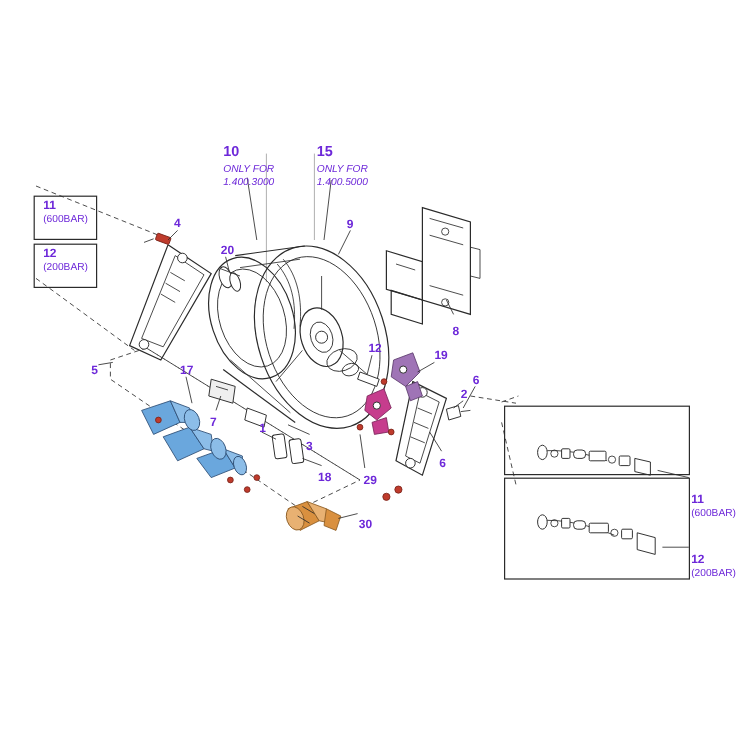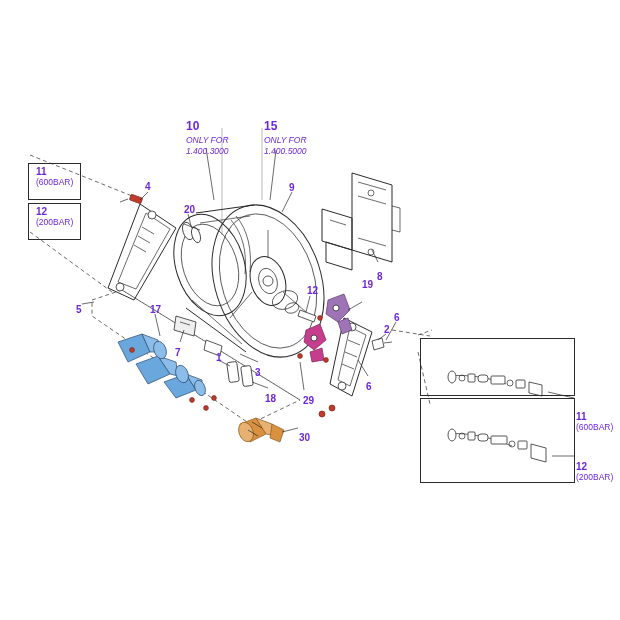--- a/index.html
+++ b/index.html
@@ -314,17 +314,17 @@
   <div class="label num" style="left:76px; top:305px;">5</div>
   <div class="label num" style="left:366px; top:382px;">6</div>
   <div class="label num" style="left:175px; top:348px;">7</div>
   <div class="label num" style="left:377px; top:272px;">8</div>
   <div class="label num" style="left:289px; top:183px;">9</div>
   <div class="label num" style="left:307px; top:286px;">12</div>
   <div class="label num" style="left:184px; top:205px;">20</div>
   <div class="label num" style="left:394px; top:313px;">6</div>
   <div class="label num" style="left:150px; top:305px;">17</div>
   <div class="label num" style="left:265px; top:394px;">18</div>
-  <div class="label num" style="left:362px; top:280px;">19</div>
+  <div class="label num" style="left:362px; top:292px;">19</div>
   <div class="label num" style="left:299px; top:433px;">30</div>
   <div class="label num" style="left:303px; top:396px;">29</div>
 
 </div>
 
 </body></html>

